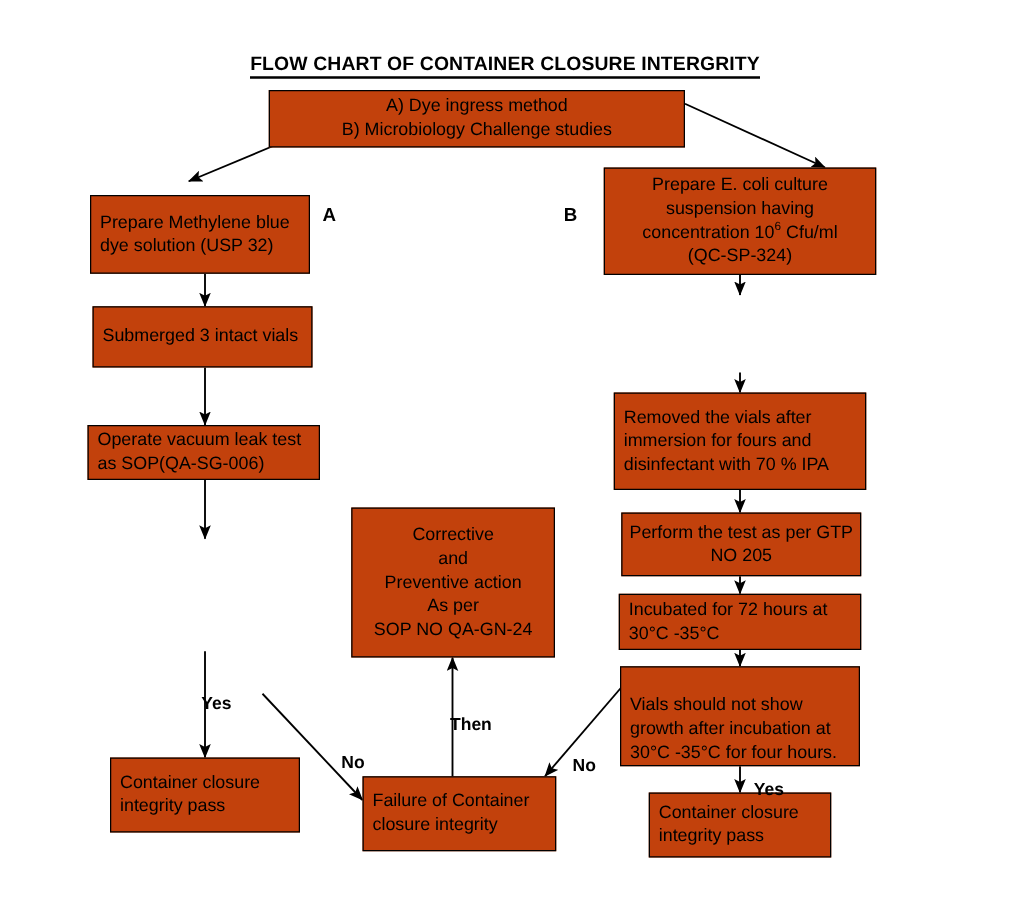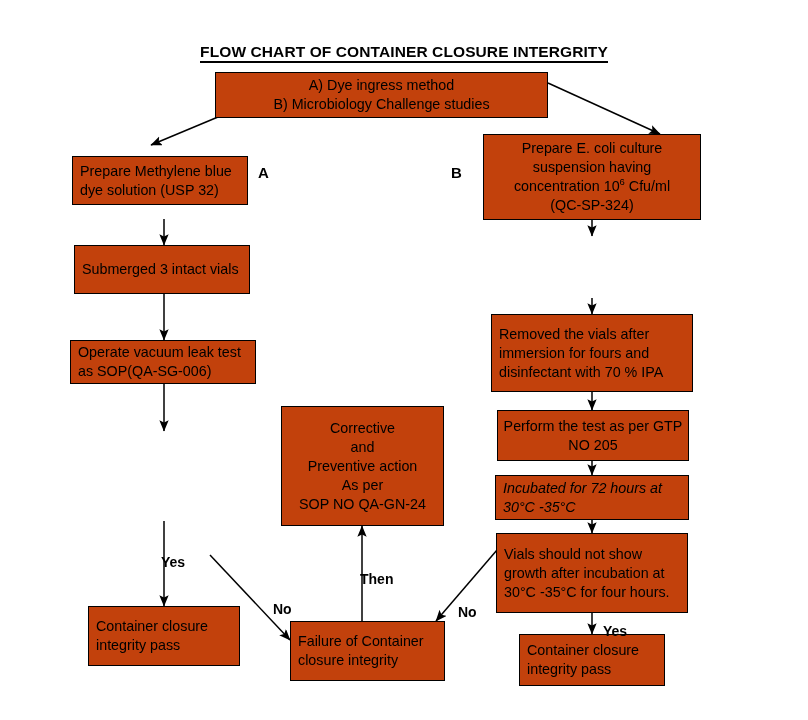--- a/index.html
+++ b/index.html
@@ -114,21 +114,21 @@
   </svg>
 
   <div class="node center" style="left:215px; top:55px; width:333px; height:46px;">
     <div class="txt">A) Dye ingress method
 B) Microbiology Challenge studies</div>
   </div>
 
   <div class="branch-label" style="left:258px; top:147px;">A</div>
   <div class="branch-label" style="left:451px; top:147px;">B</div>
 
-  <div class="node left" style="left:72px; top:139px; width:176px; height:49px;">
+  <div class="node left" style="left:72px; top:139px; width:176px; height:63px;">
     <div class="txt">Prepare Methylene blue dye solution (USP 32)</div>
   </div>
 
   <div class="node left" style="left:74px; top:228px; width:176px; height:49px;">
     <div class="txt">Submerged 3 intact vials</div>
   </div>
 
   <div class="node left" style="left:70px; top:323px; width:186px; height:44px;">
     <div class="txt">Operate vacuum leak test as SOP(QA-SG-006)</div>
   </div>
@@ -159,25 +159,25 @@
 
 
   <div class="node left" style="left:491px; top:297px; width:202px; height:78px;">
     <div class="txt">Removed the vials after immersion for fours and disinfectant with 70 % IPA</div>
   </div>
 
   <div class="node center" style="left:497px; top:393px; width:192px; height:51px;">
     <div class="txt">Perform the test as per GTP NO 205</div>
   </div>
 
-  <div class="node left" style="left:495px; top:458px; width:194px; height:45px;font-style:italic;">
+  <div class="node left" style="left:495px; top:458px; width:194px; height:45px;">
     <div class="txt">Incubated for 72 hours at 30°C -35°C</div>
   </div>
 
-  <div class="node left" style="left:496px; top:516px; width:192px; height:80px;">
+  <div class="node left" style="left:496px; top:516px; width:192px; height:80px;justify-content:flex-end;">
     <div class="txt">Vials should not show growth after incubation at 30°C -35°C for four hours.</div>
   </div>
 
   <div class="node left" style="left:519px; top:617px; width:146px; height:52px;">
     <div class="txt">Container closure integrity pass</div>
   </div>
 
   <div class="edge-label" style="left:161px; top:537px;">Yes</div>
   <div class="edge-label" style="left:273px; top:584px;">No</div>
   <div class="edge-label" style="left:360px; top:554px;">Then</div>

